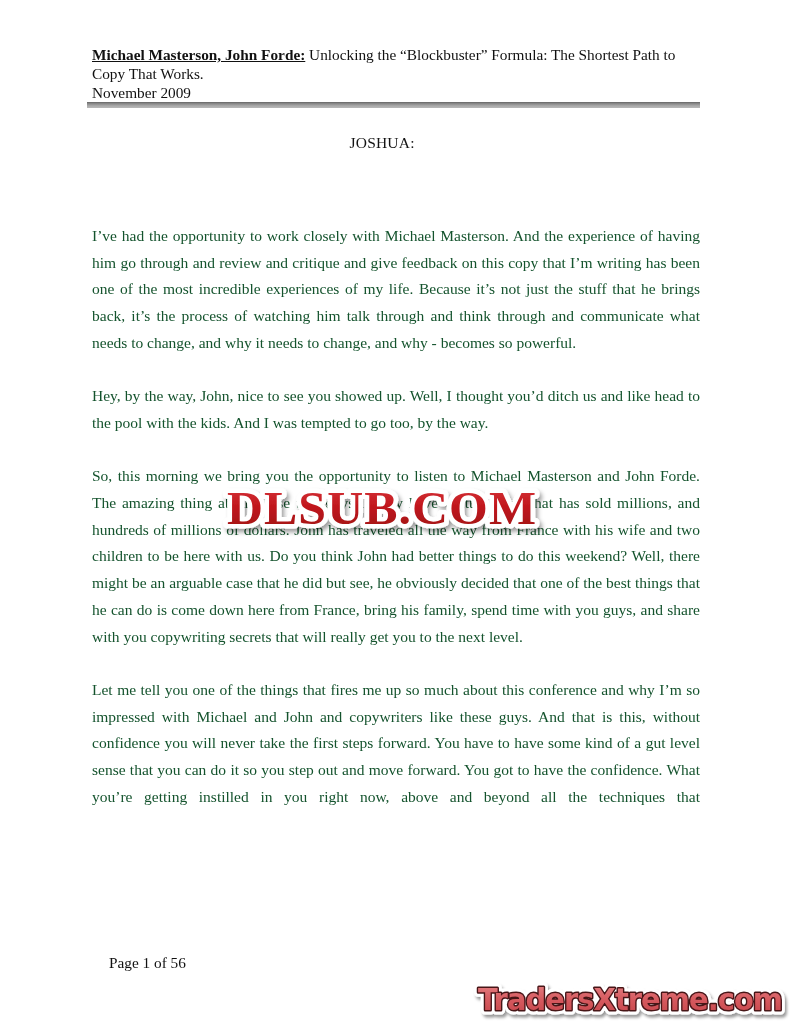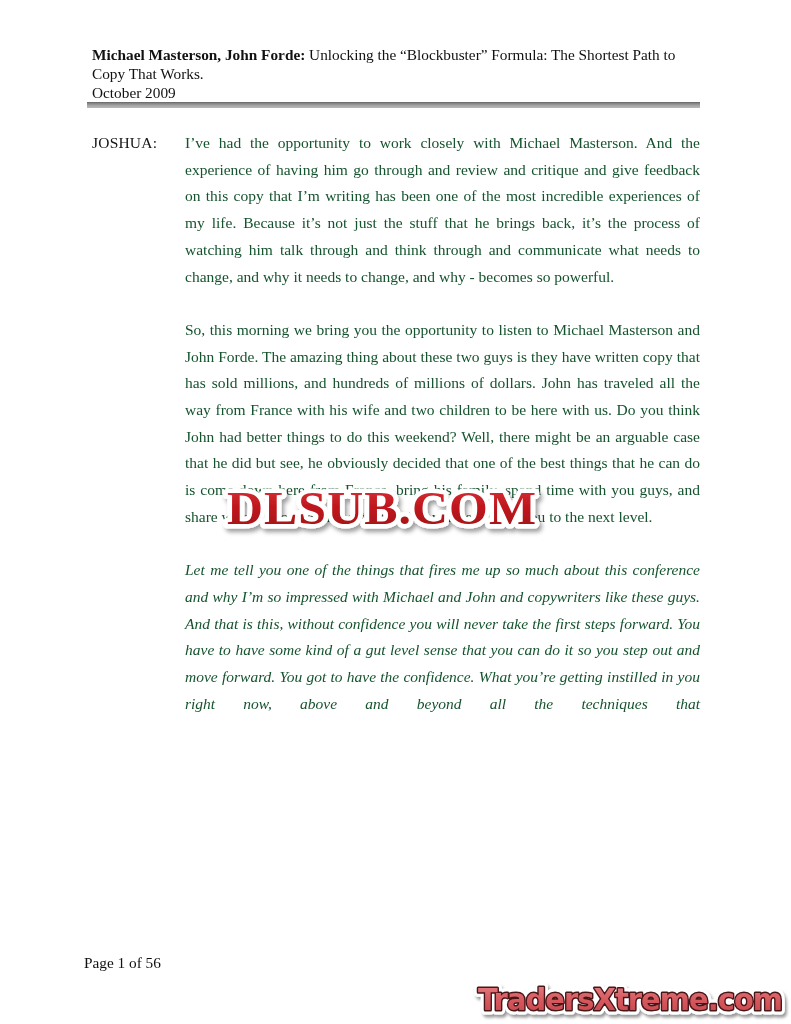--- a/index.html
+++ b/index.html
@@ -17,85 +17,86 @@
   .logo-top {
     position: absolute; top: 0px; left: 596px;
     width: 194px; height: 48px;
   }
 
   
   .header {
     position: absolute; left: 92px; top: 45px; width: 615px;
     font-size: 15.3px; line-height: 19px; color: #111;
   }
-  .header .authors { font-weight: bold; }
+  .header .authors { font-weight: bold; text-decoration: underline; }
   .header .date { display: block; }
 
   
   .header-rule {
     position: absolute; left: 87px; top: 102px; width: 613px; height: 6px;
     background: linear-gradient(#7d7d7d, #a8a8a8 55%, #b8b8b8);
     border-top: 1px solid #6f6f6f;
   }
 
   
   .transcript {
     position: absolute; left: 92px; top: 130px; width: 608px;
   }
-  .dialog { display: flex; align-items: flex-start; }
+  .dialog { display: flex; align-items: center; flex-direction: column; }
   .speaker {
     width: 93px; flex: 0 0 93px;
     font-size: 15.5px; line-height: 26.7px;
     letter-spacing: 0.2px;
   }
   .content { flex: 1; min-width: 0; }
   .content p {
     font-size: 15.5px; line-height: 26.7px;
     text-align: justify;
     margin-bottom: 26.7px;
     color: #14532d;
   }
-  .content p:last-child { margin-bottom: 4px; font-style: italic; }
+  .content p:last-child { margin-bottom: 4px; }
   .content p.continued { text-align-last: justify; }
 
   
   .watermark {
     position: absolute; left: 214px; top: 476px;
     width: 336px; height: 70px;
     pointer-events: none; z-index: 5;
   }
 
   
   .page-number {
-    position: absolute; left: 84px; top: 953px;
+    position: absolute; left: 109px; top: 953px;
     font-size: 15.3px; line-height: 20px; color: #111;
   }
   .logo-bottom {
     position: absolute; left: 470px; top: 973px;
     width: 320px; height: 50px;
   }
 </style>
 </head>
 <body>
 
 <div class="page">
 
 
   <div class="header">
     <span class="authors">Michael Masterson, John Forde:</span>
     <span class="title-rest">Unlocking the “Blockbuster” Formula: The Shortest Path to Copy That Works.</span>
-    <span class="date">October 2009</span>
+    <span class="date">November 2009</span>
   </div>
   <div class="header-rule"></div>
 
   <div class="transcript">
     <div class="dialog">
       <div class="speaker">JOSHUA:</div>
       <div class="content">
         <p>I’ve had the opportunity to work closely with Michael Masterson. And the experience of having him go through and review and critique and give feedback on this copy that I’m writing has been one of the most incredible experiences of my life. Because it’s not just the stuff that he brings back, it’s the process of watching him talk through and think through and communicate what needs to change, and why it needs to change, and why - becomes so powerful.</p>
+        <p>Hey, by the way, John, nice to see you showed up. Well, I thought you’d ditch us and like head to the pool with the kids. And I was tempted to go too, by the way.</p>
         <p>So, this morning we bring you the opportunity to listen to Michael Masterson and John Forde. The amazing thing about these two guys is they have written copy that has sold millions, and hundreds of millions of dollars. John has traveled all the way from France with his wife and two children to be here with us. Do you think John had better things to do this weekend? Well, there might be an arguable case that he did but see, he obviously decided that one of the best things that he can do is come down here from France, bring his family, spend time with you guys, and share with you copywriting secrets that will really get you to the next level.</p>
         <p class="continued">Let me tell you one of the things that fires me up so much about this conference and why I’m so impressed with Michael and John and copywriters like these guys. And that is this, without confidence you will never take the first steps forward. You have to have some kind of a gut level sense that you can do it so you step out and move forward. You got to have the confidence. What you’re getting instilled in you right now, above and beyond all the techniques that</p>
       </div>
     </div>
   </div>
 
   <div class="watermark">
     <svg width="336" height="70" viewBox="0 0 336 70">
       <defs>
         <linearGradient id="wmGrad" x1="0" y1="0" x2="0" y2="1">

